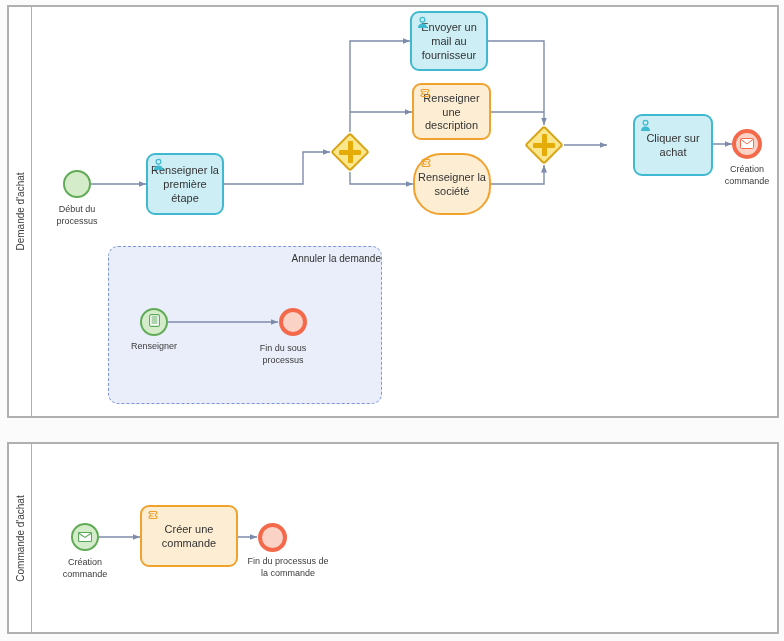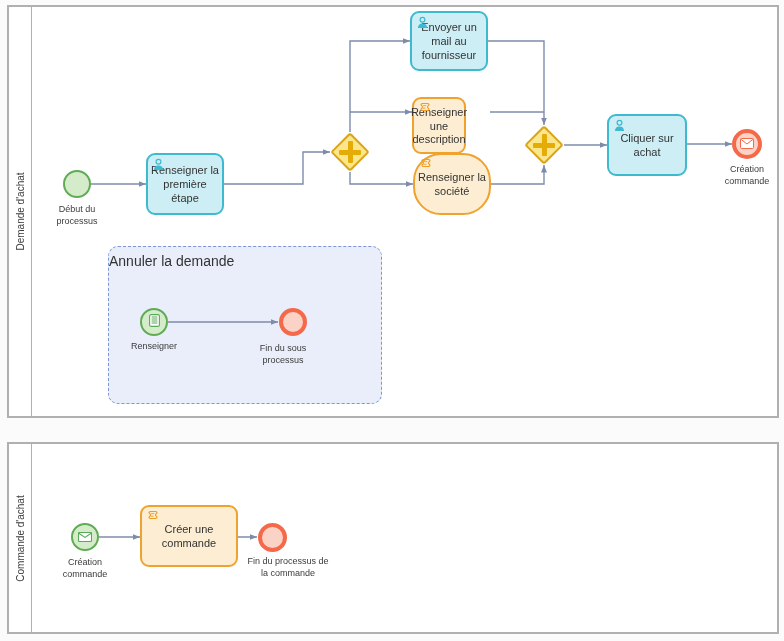--- a/index.html
+++ b/index.html
@@ -34,21 +34,21 @@
 
   .gateway{position:absolute;width:40px;height:40px;z-index:4;}
   .gateway .diamond{position:absolute;left:6px;top:6px;width:28px;height:28px;transform:rotate(45deg);
     background:#fbe68b;border:2px solid #d9a415;box-sizing:border-box;border-radius:3px;}
   .gateway .ph,.gateway .pv{position:absolute;background:#e5ab07;border-radius:1px;}
   .gateway .ph{left:9px;top:17.5px;width:22px;height:5px;}
   .gateway .pv{left:17.5px;top:9px;width:5px;height:22px;}
 
   .subprocess{position:absolute;left:108px;top:246px;width:274px;height:158px;box-sizing:border-box;
     background:#e9eefa;border:1.5px dashed #7e96d8;border-radius:10px;z-index:1;}
-  .subprocess .sp-title{position:absolute;top:6px;left:0;right:0;text-align:left;font-size:14px;color:#333;}
+  .subprocess .sp-title{position:absolute;top:6px;left:0;right:0;text-align:right;font-size:10px;color:#333;}
 </style>
 </head>
 <body>
 
 <div class="pool" id="pool1">
   <div class="lane-strip">
     <span>Demande d'achat</span>
   </div>
 </div>
 
@@ -105,21 +105,21 @@
 <div class="task user" style="left:410px;top:11px;width:78px;height:60px;">
   <span class="icon">
     <svg width="13" height="13" viewBox="0 0 13 13">
         <circle cx="6.5" cy="3.7" r="2.4" fill="none" stroke="#3fb9cf" stroke-width="1.2"></circle>
         <path d="M2,12 C2,8.7 4.1,7.5 6.5,7.5 C8.9,7.5 11,8.7 11,12 Z" fill="#3fb9cf"></path>
       </svg>
   </span>
   <span>Envoyer un mail au fournisseur</span>
 </div>
 
-<div class="task script" style="left:412px;top:97px;width:54px;height:57px;">
+<div class="task script" style="left:412px;top:83px;width:79px;height:57px;">
   <span class="icon">
     <svg width="12" height="12" viewBox="0 0 12 12">
         <path d="M4.6,1.5 C3,1.5 2.4,2.6 3.6,3.5 C4.8,4.4 4.8,5.6 3.6,6.5 C2.4,7.4 3,8.5 4.6,8.5 L9.4,8.5 C11,8.5 11.6,7.4 10.4,6.5 C9.2,5.6 9.2,4.4 10.4,3.5 C11.6,2.6 11,1.5 9.4,1.5 Z" fill="none" stroke="#ef9d24" stroke-width="1.1"></path>
         <path d="M5.2,3.6 h3 M4.6,6.2 h3" stroke="#ef9d24" stroke-width="0.9" fill="none"></path>
       </svg>
   </span>
   <span>Renseigner une description</span>
 </div>
 
 <div class="task script" style="left:413px;top:153px;width:78px;height:62px;border-radius:28px;">
@@ -131,21 +131,21 @@
   </span>
   <span>Renseigner la société</span>
 </div>
 
 <div class="gateway" style="left:524px;top:125px;">
   <div class="diamond"></div>
   <div class="ph"></div>
   <div class="pv"></div>
 </div>
 
-<div class="task user" style="left:607px;top:114px;width:80px;height:62px;">
+<div class="task user" style="left:633px;top:114px;width:80px;height:62px;">
   <span class="icon">
     <svg width="13" height="13" viewBox="0 0 13 13">
         <circle cx="6.5" cy="3.7" r="2.4" fill="none" stroke="#3fb9cf" stroke-width="1.2"></circle>
         <path d="M2,12 C2,8.7 4.1,7.5 6.5,7.5 C8.9,7.5 11,8.7 11,12 Z" fill="#3fb9cf"></path>
       </svg>
   </span>
   <span>Cliquer sur achat</span>
 </div>
 
 <div class="event end" style="left:732px;top:129px;width:30px;height:30px;">

